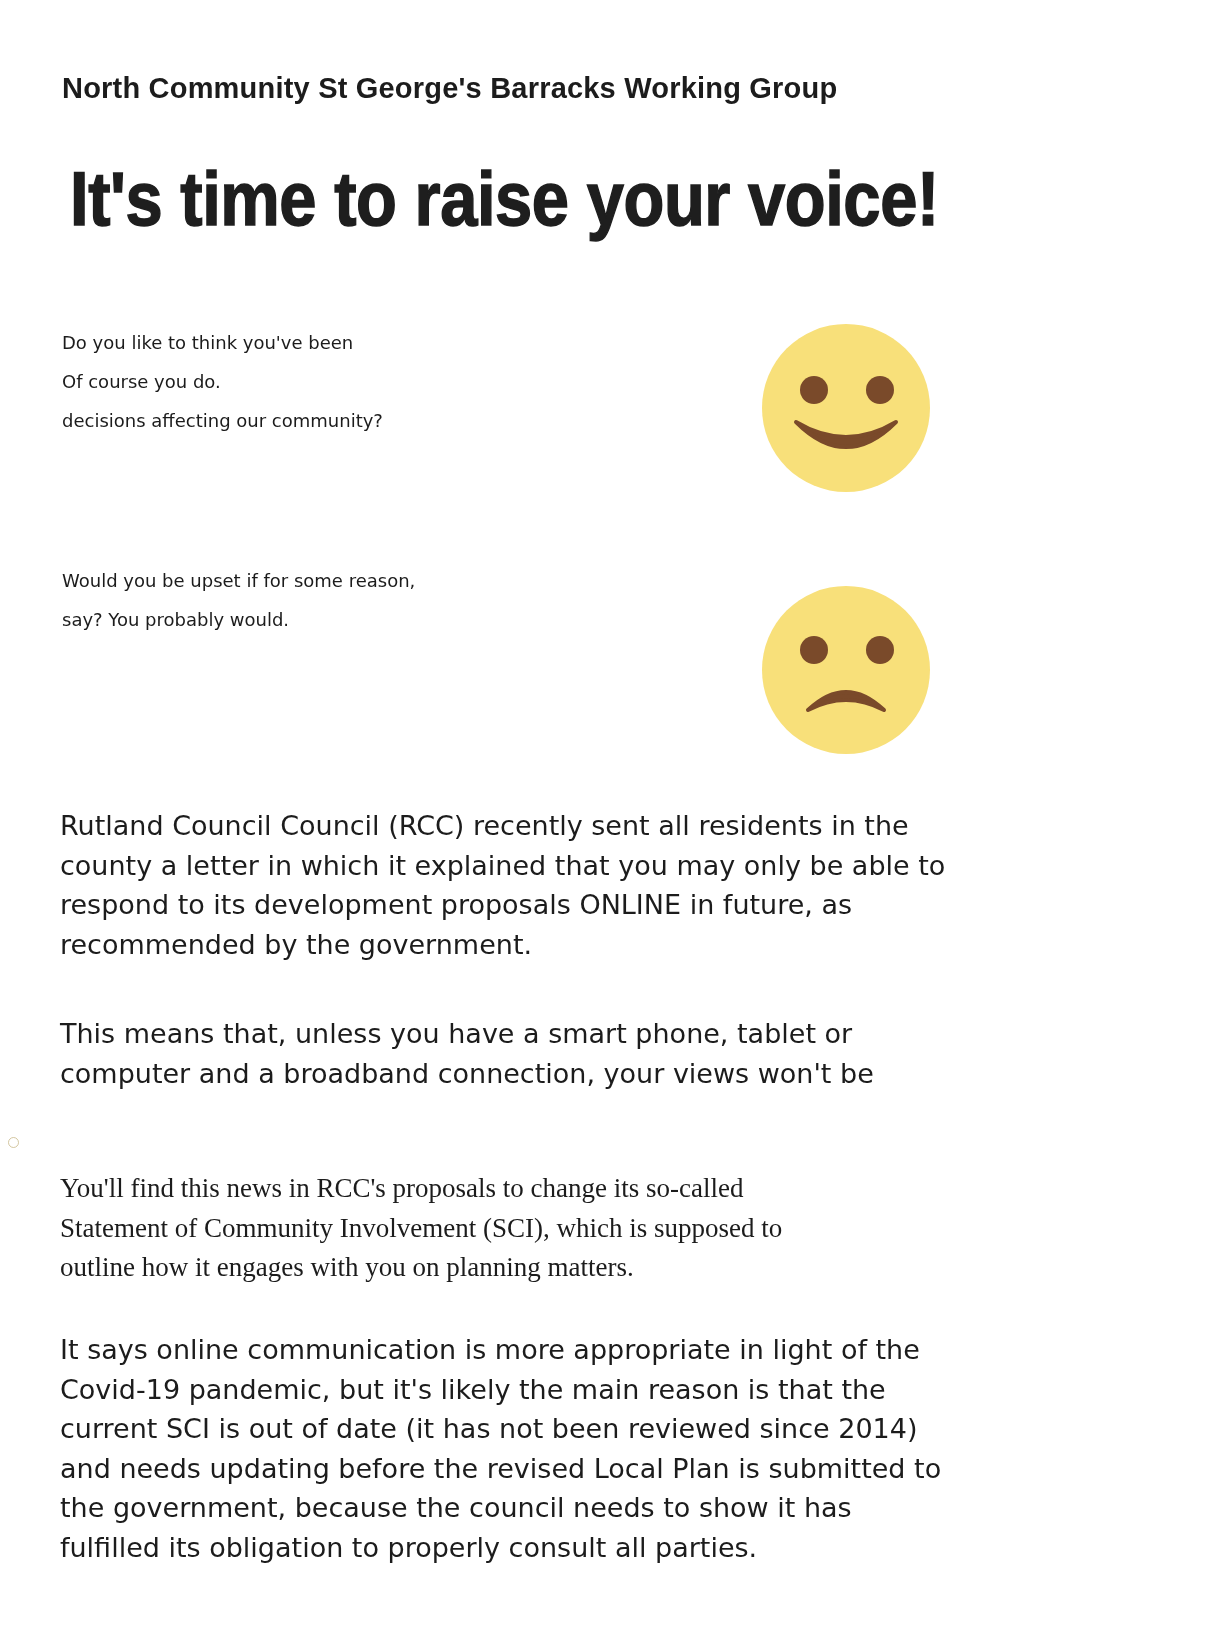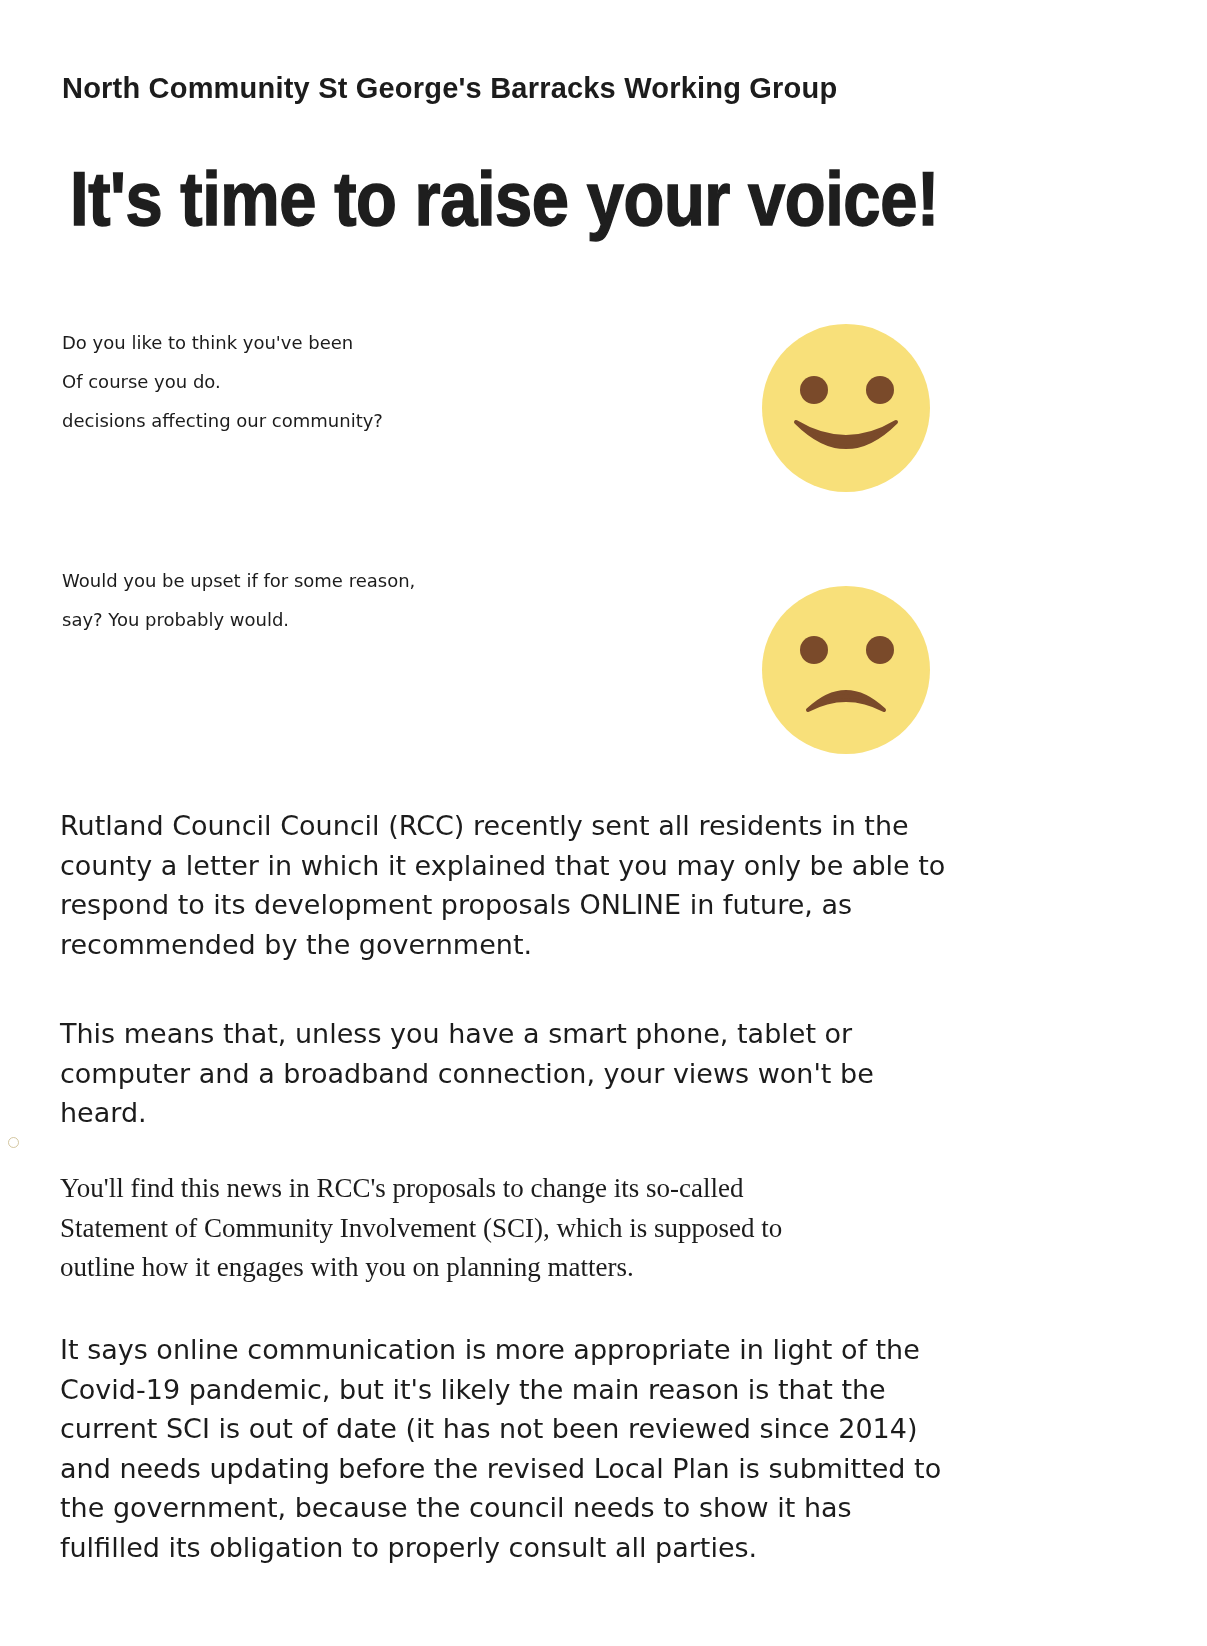--- a/index.html
+++ b/index.html
@@ -125,21 +125,20 @@
   <div class="para p1">
     <span class="p-line">Rutland Council Council (RCC) recently sent all residents in the</span>
     <span class="p-line">county a letter in which it explained that you may only be able to</span>
     <span class="p-line">respond to its development proposals ONLINE in future, as</span>
     <span class="p-line">recommended by the government.</span>
   </div>
 
   <div class="para p2">
     <span class="p-line">This means that, unless you have a smart phone, tablet or</span>
     <span class="p-line">computer and a broadband connection, your views won't be</span>
-    <span class="p-line">heard.</span>
   </div>
 
   <div class="scan-mark"></div>
 
   <div class="para p3">
     <span class="p-line">You'll find this news in RCC's proposals to change its so-called</span>
     <span class="p-line">Statement of Community Involvement (SCI), which is supposed to</span>
     <span class="p-line">outline how it engages with you on planning matters.</span>
   </div>
 

